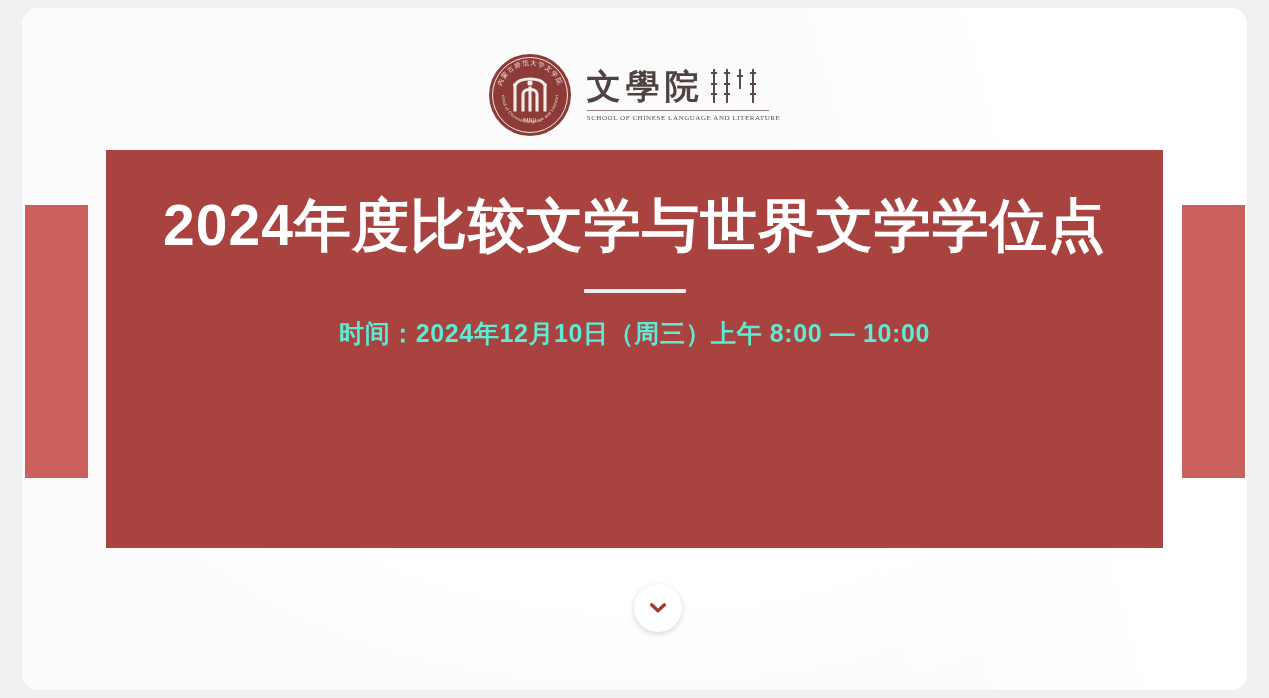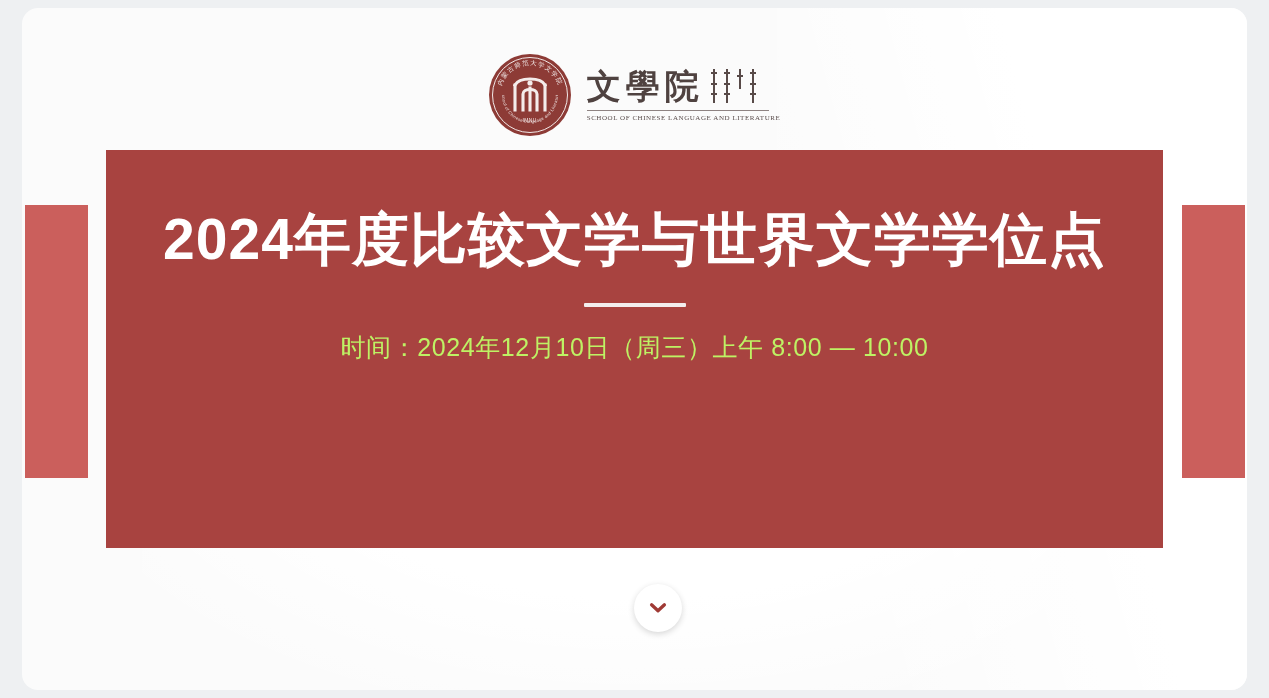--- a/index.html
+++ b/index.html
@@ -183,21 +183,21 @@
   
   .banner{
     position:absolute;
     left:84px; top:142px;
     width:1057px; height:398px;
     background:#a84340;
     display:flex;
     flex-direction:column;
     align-items:center;
     justify-content:flex-start;
-    padding-top:52px;
+    padding-top:38px;
   }
 
   .title-line{
     color:#ffffff;
     font-weight:700;
     font-size:57px;
     line-height:1.32;
     letter-spacing:1px;
     white-space:nowrap;
     text-align:center;
@@ -205,23 +205,23 @@
   .title-line.l2{ letter-spacing:2px; }
 
   .divider{
     width:102px; height:4px;
     background:#f3eeee;
     margin:26px 0 24px 0;
     border-radius:1px;
   }
 
   .meta-line{
-    color:#bef264;
+    color:#5eead4;
     font-size:25px;
-    font-weight:400;
+    font-weight:700;
     letter-spacing:.6px;
     white-space:nowrap;
   }
 
   
   .scroll-btn{
     position:absolute;
     left:612px; top:576px;
     width:48px; height:48px;
     border-radius:50%;

